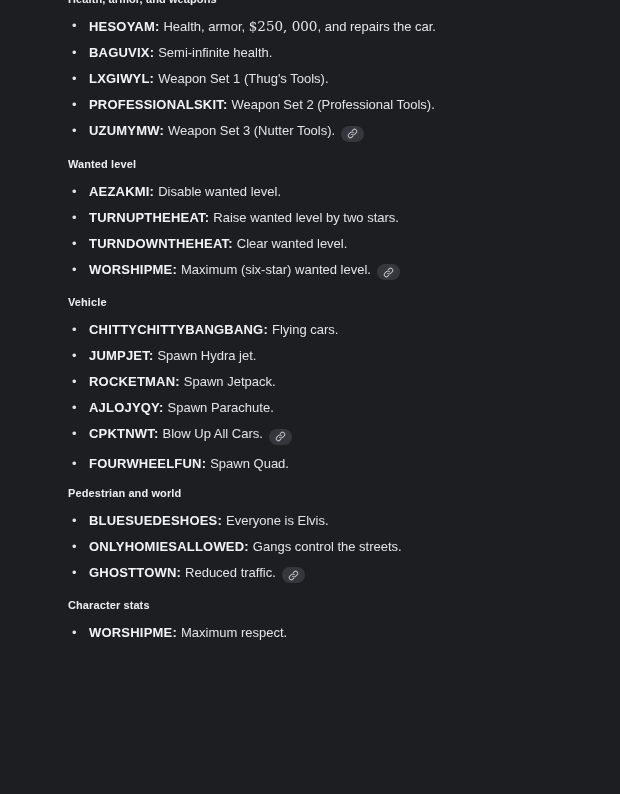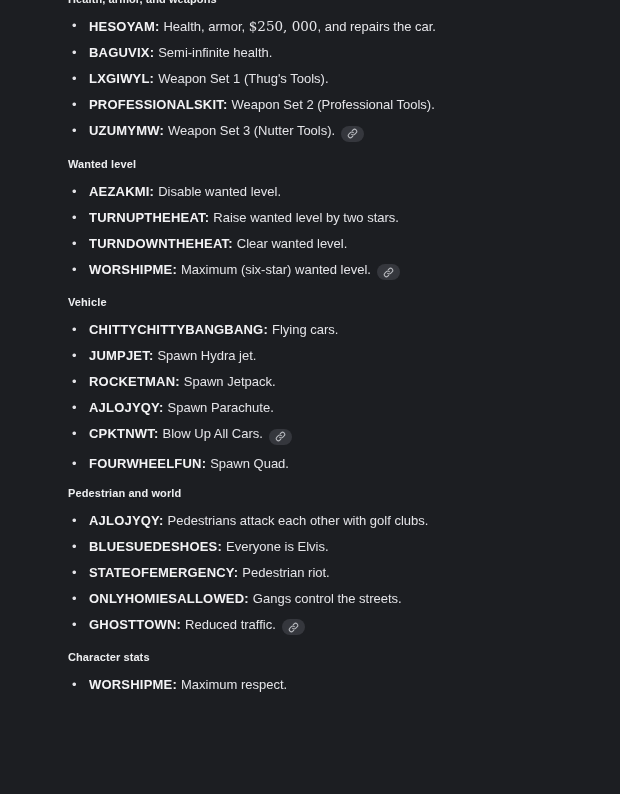--- a/index.html
+++ b/index.html
@@ -115,23 +115,21 @@
       <li><span class="code">CPKTNWT:</span><span class="desc"><span>Blow Up All Cars.</span></span><span class="pill">
           <svg width="11" height="11" viewBox="0 0 24 24" fill="none" stroke="#b6b8bd" stroke-width="2.4" stroke-linecap="round" stroke-linejoin="round" style="transform:rotate(0deg)">
             <path d="M10.2 13.8a4.5 4.5 0 0 0 6.4 0l3.2-3.2a4.5 4.5 0 0 0-6.4-6.4l-1.8 1.8"></path>
             <path d="M13.8 10.2a4.5 4.5 0 0 0-6.4 0l-3.2 3.2a4.5 4.5 0 0 0 6.4 6.4l1.8-1.8"></path>
           </svg>
         </span></li>
       <li><span class="code">FOURWHEELFUN:</span><span class="desc"><span>Spawn Quad.</span></span></li>
     </ul>
     <h3 class="heading"><span>Pedestrian and world</span></h3>
     <ul class="cheat-list">
-      <li><span class="code">AJLOJYQY:</span><span class="desc"><span>Pedestrians attack each other with golf clubs.</span></span></li>
       <li><span class="code">BLUESUEDESHOES:</span><span class="desc"><span>Everyone is Elvis.</span></span></li>
-      <li><span class="code">STATEOFEMERGENCY:</span><span class="desc"><span>Pedestrian riot.</span></span></li>
       <li><span class="code">ONLYHOMIESALLOWED:</span><span class="desc"><span>Gangs control the streets.</span></span></li>
       <li><span class="code">GHOSTTOWN:</span><span class="desc"><span>Reduced traffic.</span></span><span class="pill">
           <svg width="11" height="11" viewBox="0 0 24 24" fill="none" stroke="#b6b8bd" stroke-width="2.4" stroke-linecap="round" stroke-linejoin="round" style="transform:rotate(0deg)">
             <path d="M10.2 13.8a4.5 4.5 0 0 0 6.4 0l3.2-3.2a4.5 4.5 0 0 0-6.4-6.4l-1.8 1.8"></path>
             <path d="M13.8 10.2a4.5 4.5 0 0 0-6.4 0l-3.2 3.2a4.5 4.5 0 0 0 6.4 6.4l1.8-1.8"></path>
           </svg>
         </span></li>
     </ul>
     <h3 class="heading"><span>Character stats</span></h3>
     <ul class="cheat-list">

